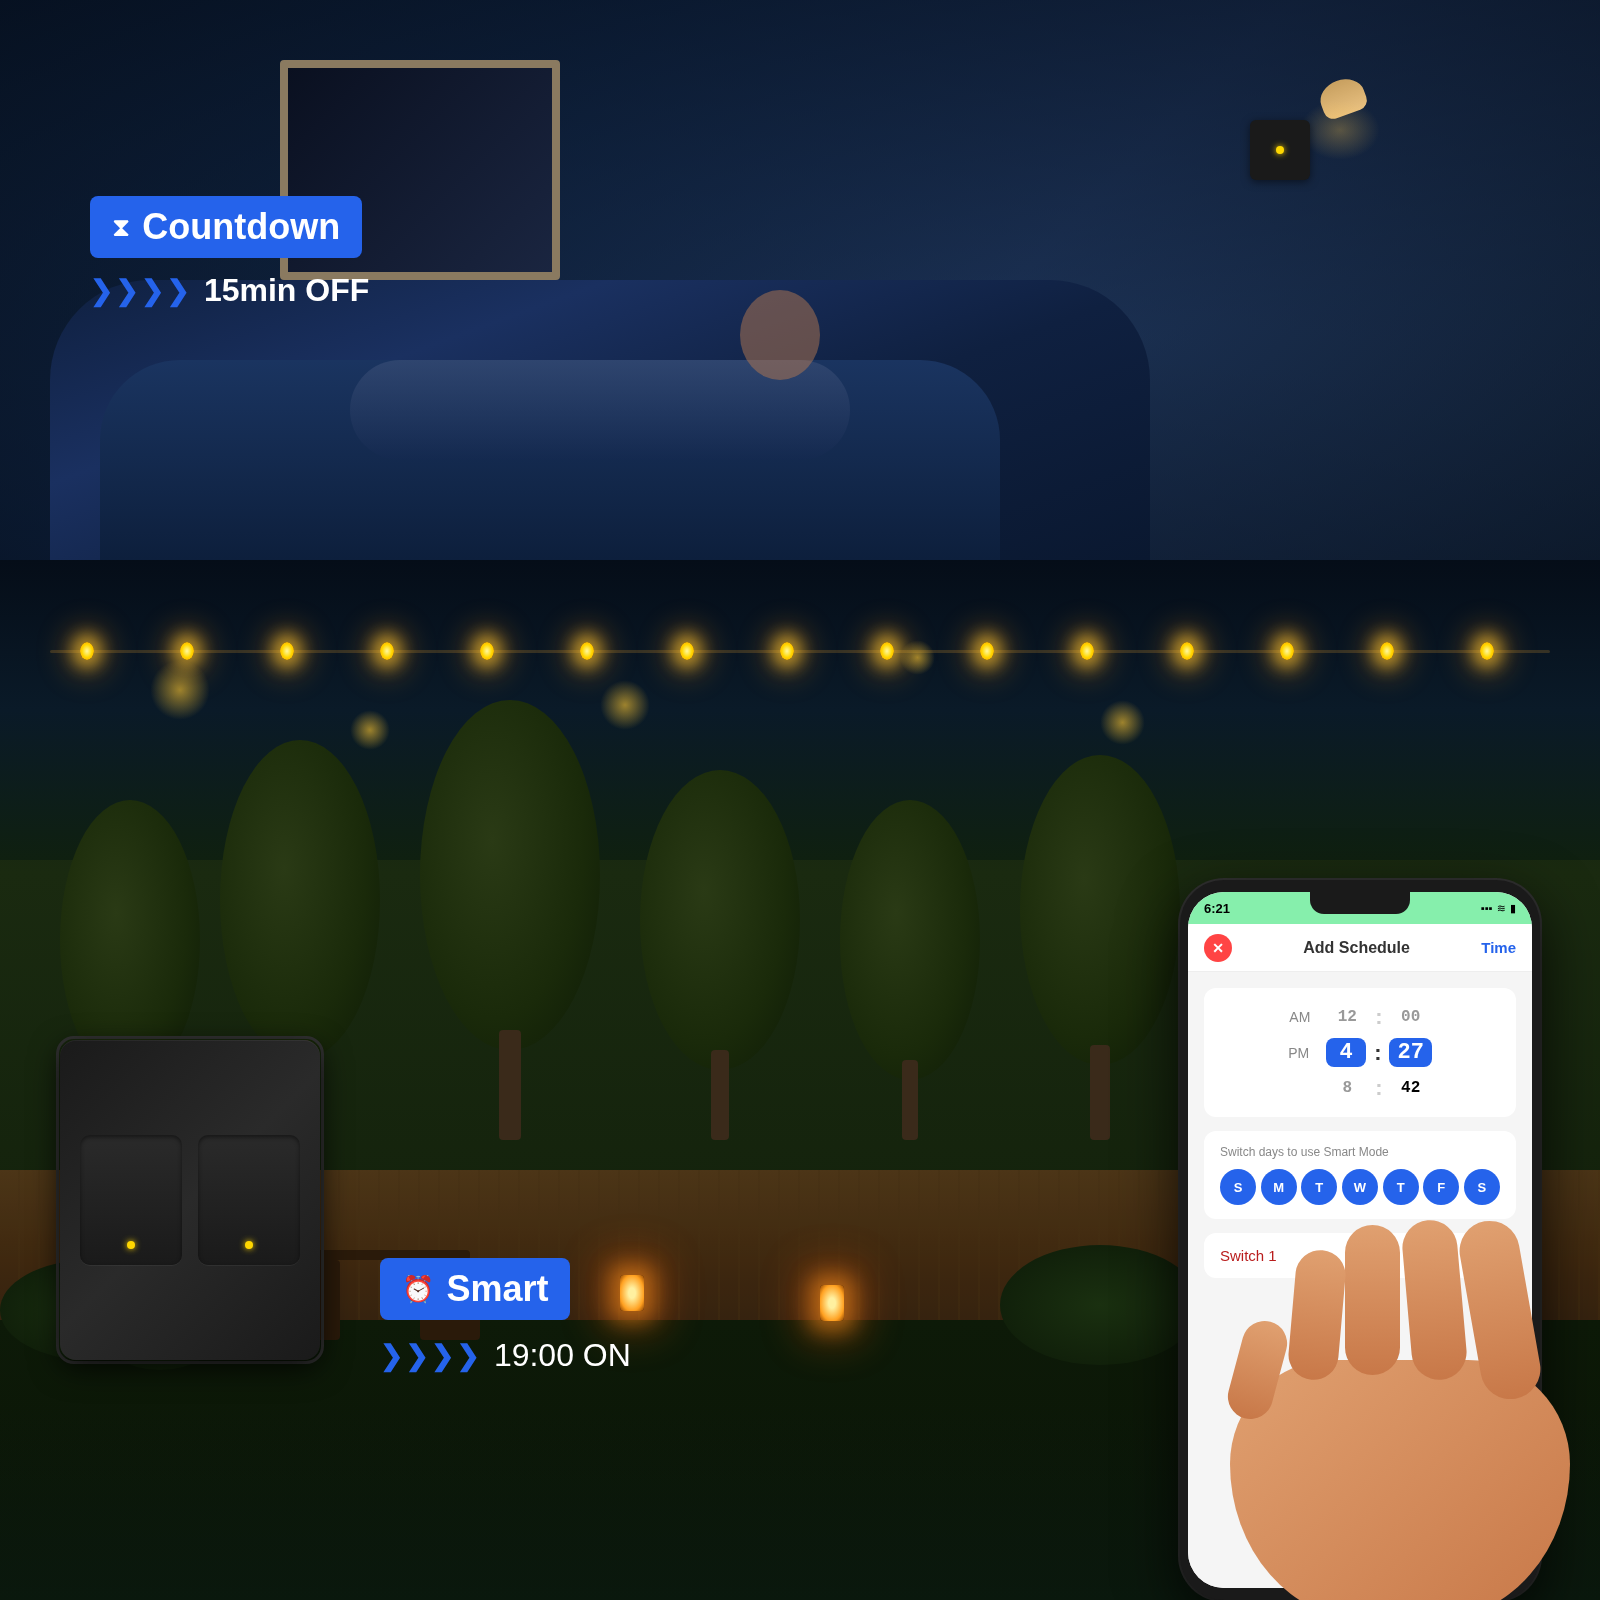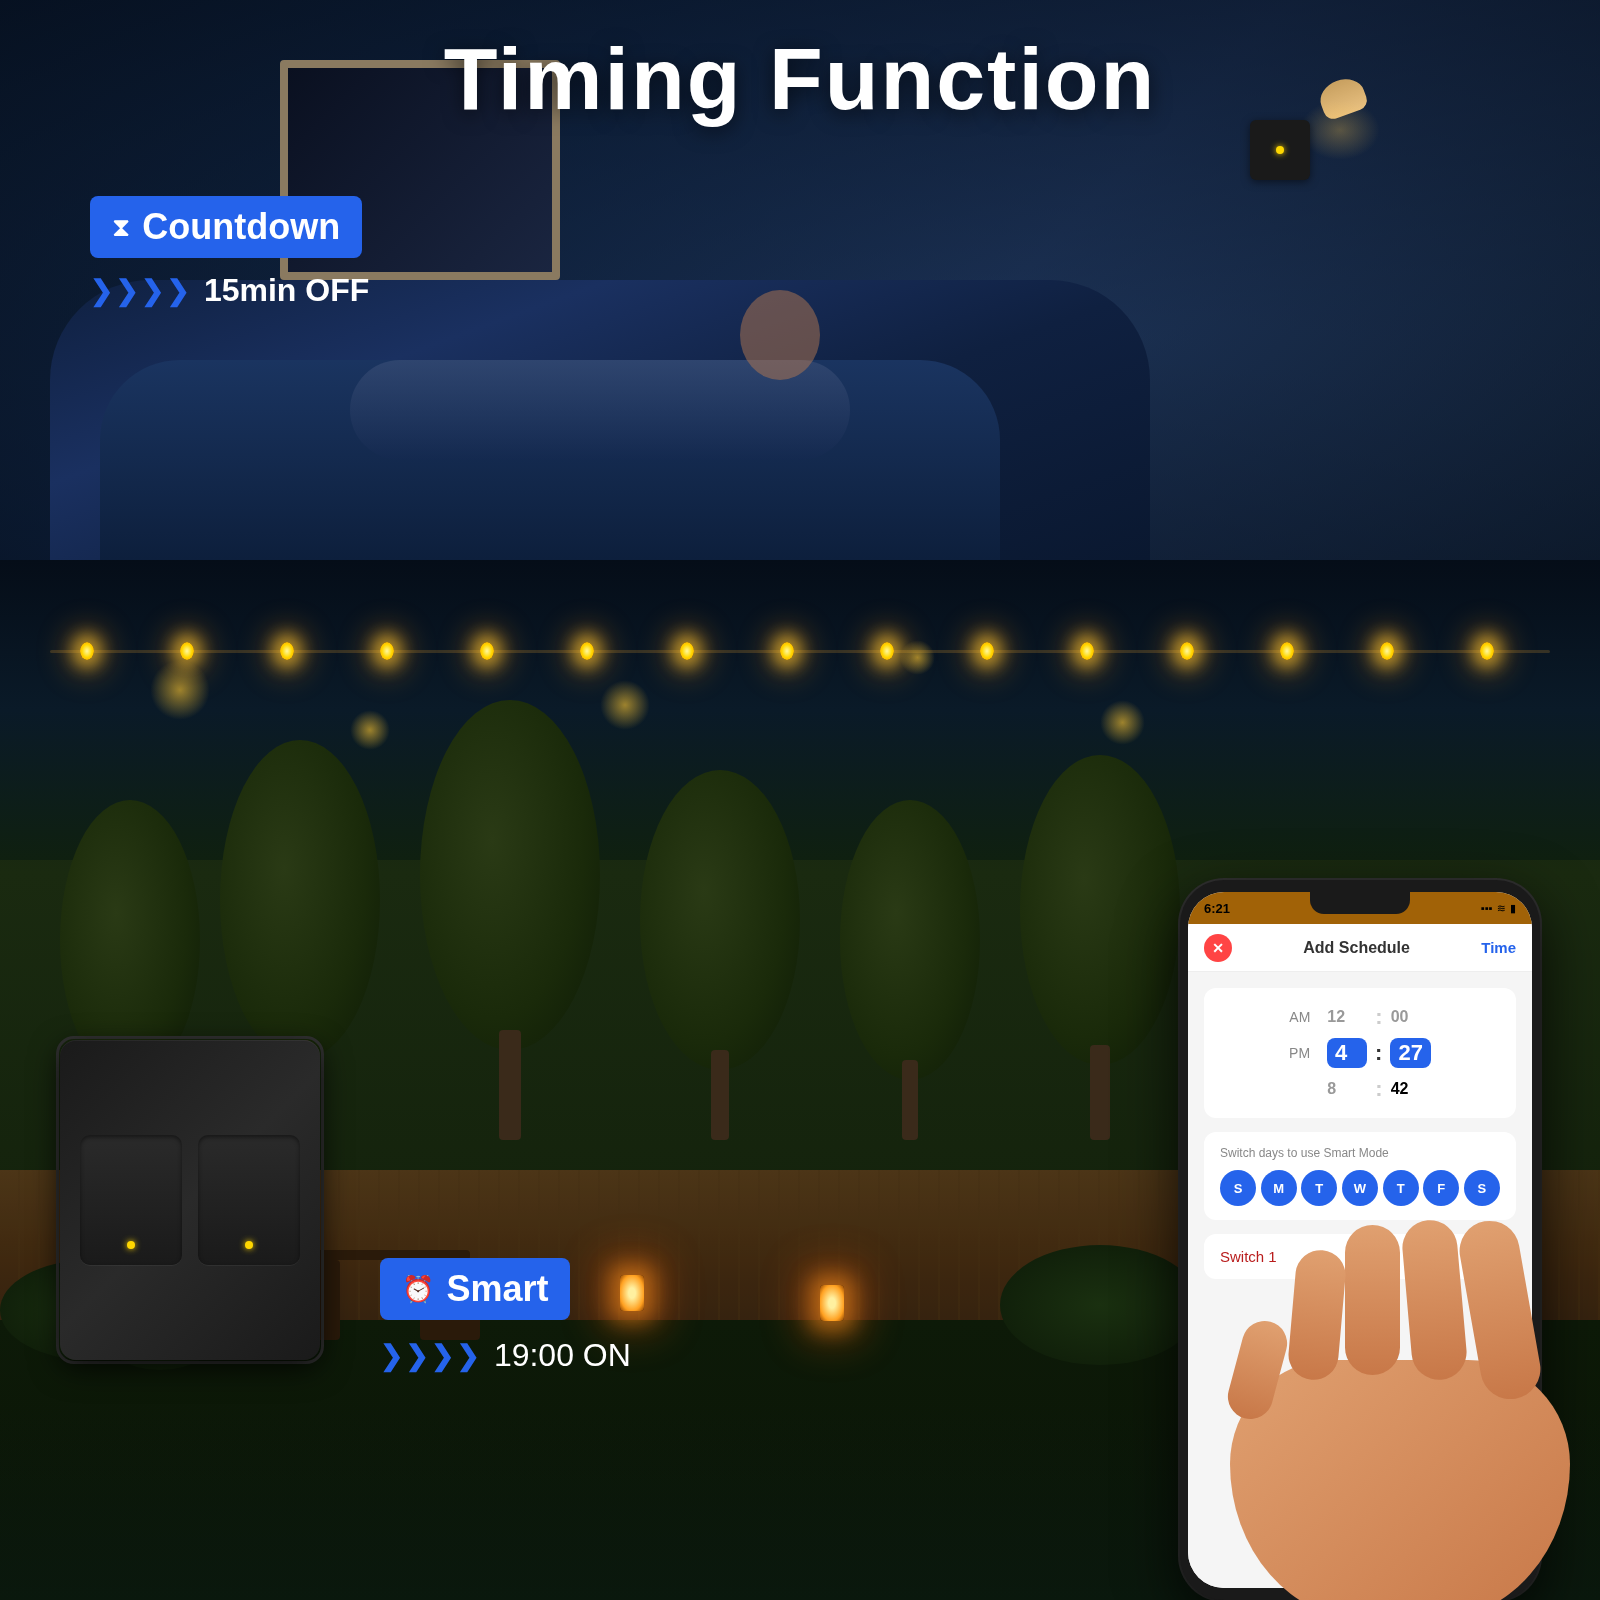--- a/index.html
+++ b/index.html
@@ -411,21 +411,21 @@
       width: 100px;
       height: 22px;
       background: #1a1a1a;
       border-radius: 0 0 14px 14px;
       z-index: 5;
     }
     .phone-status-bar {
       position: absolute;
       top: 0; left: 0; right: 0;
       height: 32px;
-      background: #a16207;
+      background: #86efac;
       display: flex;
       align-items: center;
       justify-content: space-between;
       padding: 0 16px;
       z-index: 4;
     }
     .status-time {
       font-size: 13px;
       font-weight: 700;
       color: #000;
@@ -494,20 +494,22 @@
     .time-label {
       font-size: 14px;
       color: #888;
       min-width: 30px;
     }
     .time-value {
       font-size: 22px;
       font-weight: 700;
       color: #333;
       min-width: 40px;
+      text-align: center;
+      font-family: Liberation Mono, monospace;
     }
     .time-value.selected {
       background: #2563eb;
       color: white;
       border-radius: 8px;
       padding: 2px 8px;
     }
     .time-colon {
       font-size: 22px;
       font-weight: 700;
@@ -653,21 +655,20 @@
 
   <div class="wall-lamp">
     <div class="lamp-shade"></div>
     <div class="lamp-glow"></div>
   </div>
 
   <div class="wall-switch-top">
     <div class="switch-dot"></div>
   </div>
 
-  <h1 class="main-title">Timing Function</h1>
 
   <div class="countdown-badge">
     <span class="hourglass-icon">⧗</span>
     <span class="countdown-label">Countdown</span>
   </div>
 
   <div class="timer-info">
     <div class="arrows">
       <span class="arrow-chevron">❯</span>
       <span class="arrow-chevron">❯</span>

